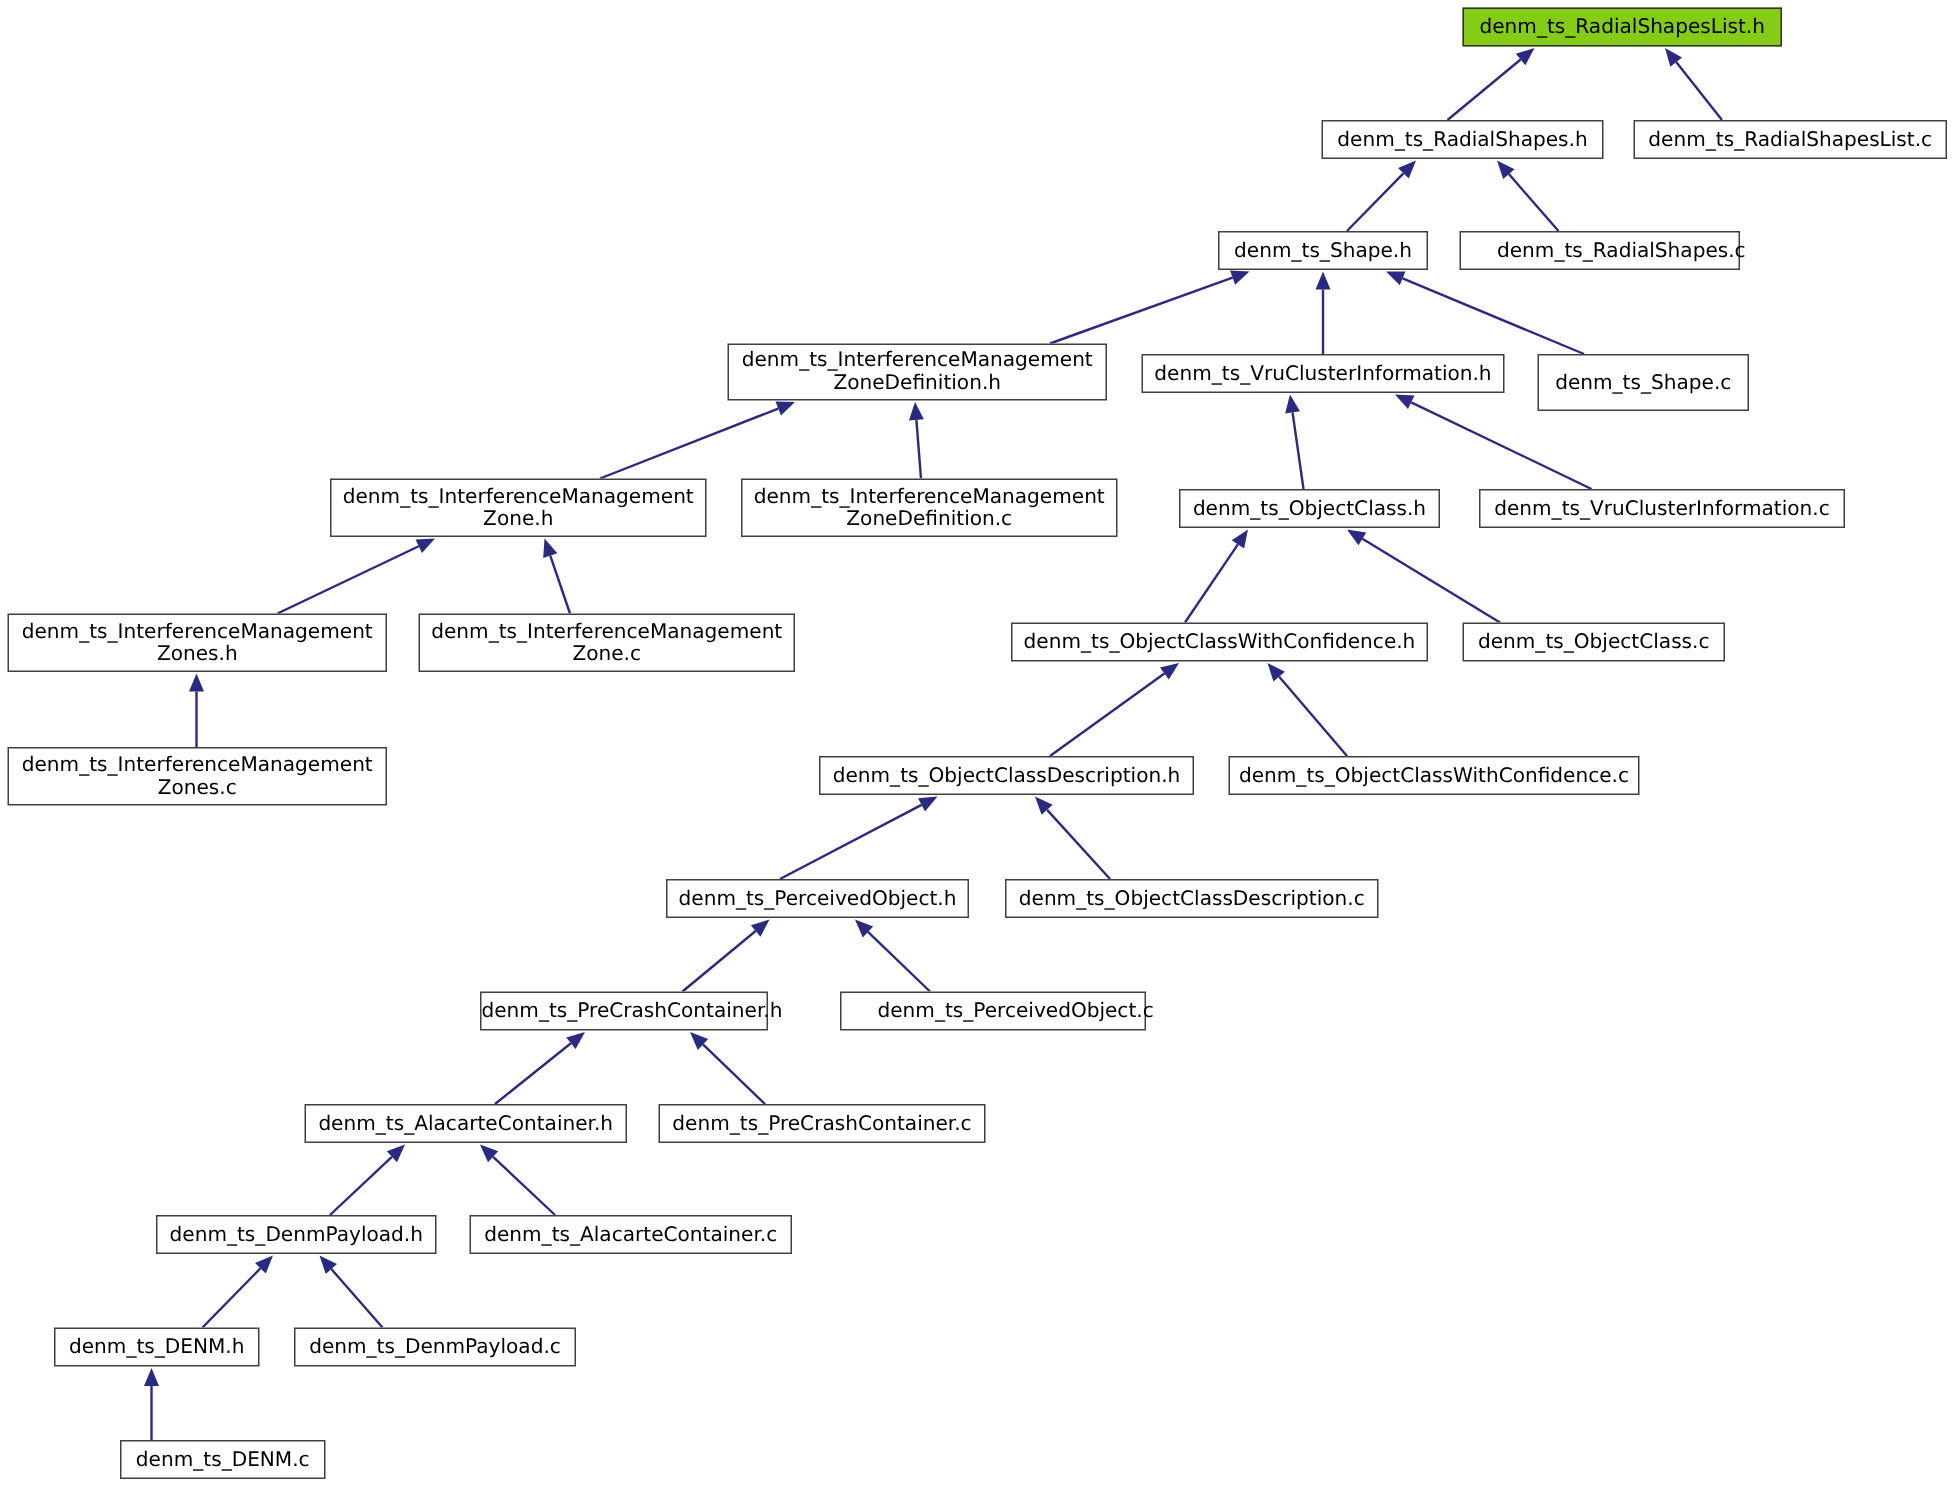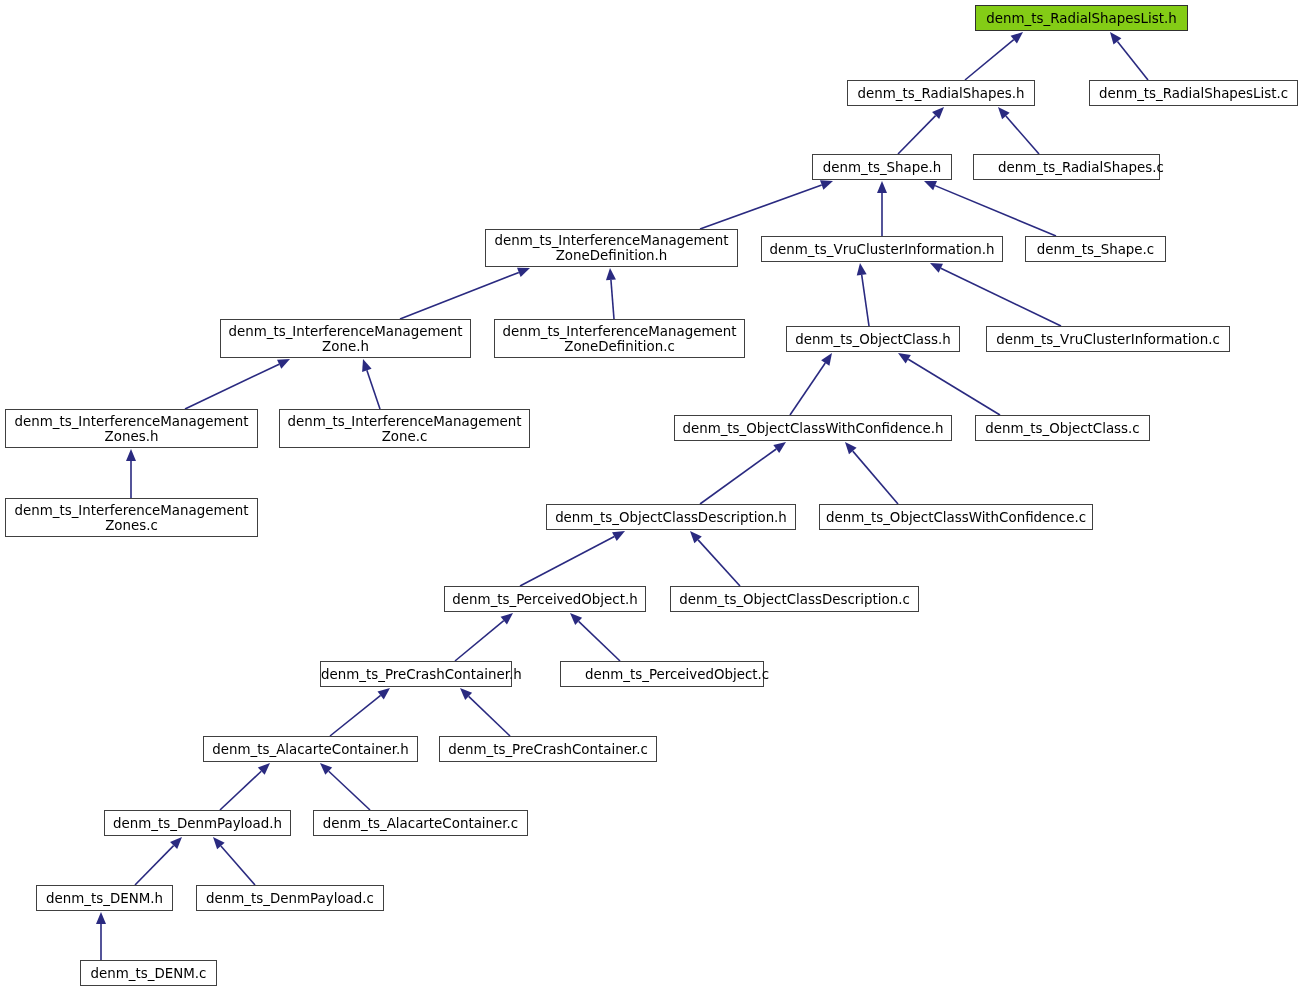--- a/index.html
+++ b/index.html
@@ -106,28 +106,28 @@
       <polygon points="320,763 332.1680820706635,767.5757817607047 325.31898198298467,774.8620584497247" fill="#2a2a80"></polygon>
       <line x1="135" y1="885" x2="173.60450248870146" y2="845.5741251179219" stroke="#2a2a80" stroke-width="1.6"></line>
       <polygon points="182,837 177.17705462116894,849.0722490809629 170.03195035623398,842.0760011548808" fill="#2a2a80"></polygon>
       <line x1="255" y1="885" x2="220.9020552944222" y2="846.0309203364825" stroke="#2a2a80" stroke-width="1.6"></line>
       <polygon points="213,837 224.6649387679566,842.73839729714 217.1391718208878,849.323443375825" fill="#2a2a80"></polygon>
       <line x1="101" y1="960" x2="101" y2="924" stroke="#2a2a80" stroke-width="1.6"></line>
       <polygon points="101,912 106,924 96,924" fill="#2a2a80"></polygon>
     </svg>
   <div id="nodes-layer">
       <div class="node current" id="n0" style="left: 975px; top: 5px; width: 213px; height: 26px;"><span class="node-label">denm_ts_RadialShapesList.h</span></div>
-      <div class="node" id="n1" style="left: 847px; top: 80px; width: 188px; height: 26px;"><span class="node-label">denm_ts_RadialShapes.h</span></div>
+      <div class="node" id="n1" style="left: 881px; top: 80px; width: 188px; height: 26px;"><span class="node-label">denm_ts_RadialShapes.h</span></div>
       <div class="node" id="n2" style="left: 1089px; top: 80px; width: 209px; height: 26px;"><span class="node-label">denm_ts_RadialShapesList.c</span></div>
       <div class="node" id="n3" style="left: 812px; top: 154px; width: 140px; height: 26px;"><span class="node-label">denm_ts_Shape.h</span></div>
       <div class="node" id="n4" style="left: 973px; top: 154px; width: 187px; height: 26px; padding-left: 24px;"><span class="node-label">denm_ts_RadialShapes.c</span></div>
       <div class="node" id="n5" style="left: 485px; top: 229px; width: 253px; height: 38px;"><span class="node-label">denm_ts_InterferenceManagement
 ZoneDefinition.h</span></div>
       <div class="node" id="n6" style="left: 761px; top: 236px; width: 242px; height: 26px;"><span class="node-label">denm_ts_VruClusterInformation.h</span></div>
-      <div class="node" id="n7" style="left: 1025px; top: 236px; width: 141px; height: 26px;"><span class="node-label">denm_ts_Shape.c</span></div>
+      <div class="node" id="n7" style="left: 1025px; top: 236px; width: 141px; height: 38px;"><span class="node-label">denm_ts_Shape.c</span></div>
       <div class="node" id="n8" style="left: 220px; top: 319px; width: 251px; height: 39px;"><span class="node-label">denm_ts_InterferenceManagement
 Zone.h</span></div>
       <div class="node" id="n9" style="left: 494px; top: 319px; width: 251px; height: 39px;"><span class="node-label">denm_ts_InterferenceManagement
 ZoneDefinition.c</span></div>
       <div class="node" id="n10" style="left: 786px; top: 326px; width: 174px; height: 26px;"><span class="node-label">denm_ts_ObjectClass.h</span></div>
       <div class="node" id="n11" style="left: 986px; top: 326px; width: 244px; height: 26px;"><span class="node-label">denm_ts_VruClusterInformation.c</span></div>
       <div class="node" id="n12" style="left: 5px; top: 409px; width: 253px; height: 39px;"><span class="node-label">denm_ts_InterferenceManagement
 Zones.h</span></div>
       <div class="node" id="n13" style="left: 279px; top: 409px; width: 251px; height: 39px;"><span class="node-label">denm_ts_InterferenceManagement
 Zone.c</span></div>

